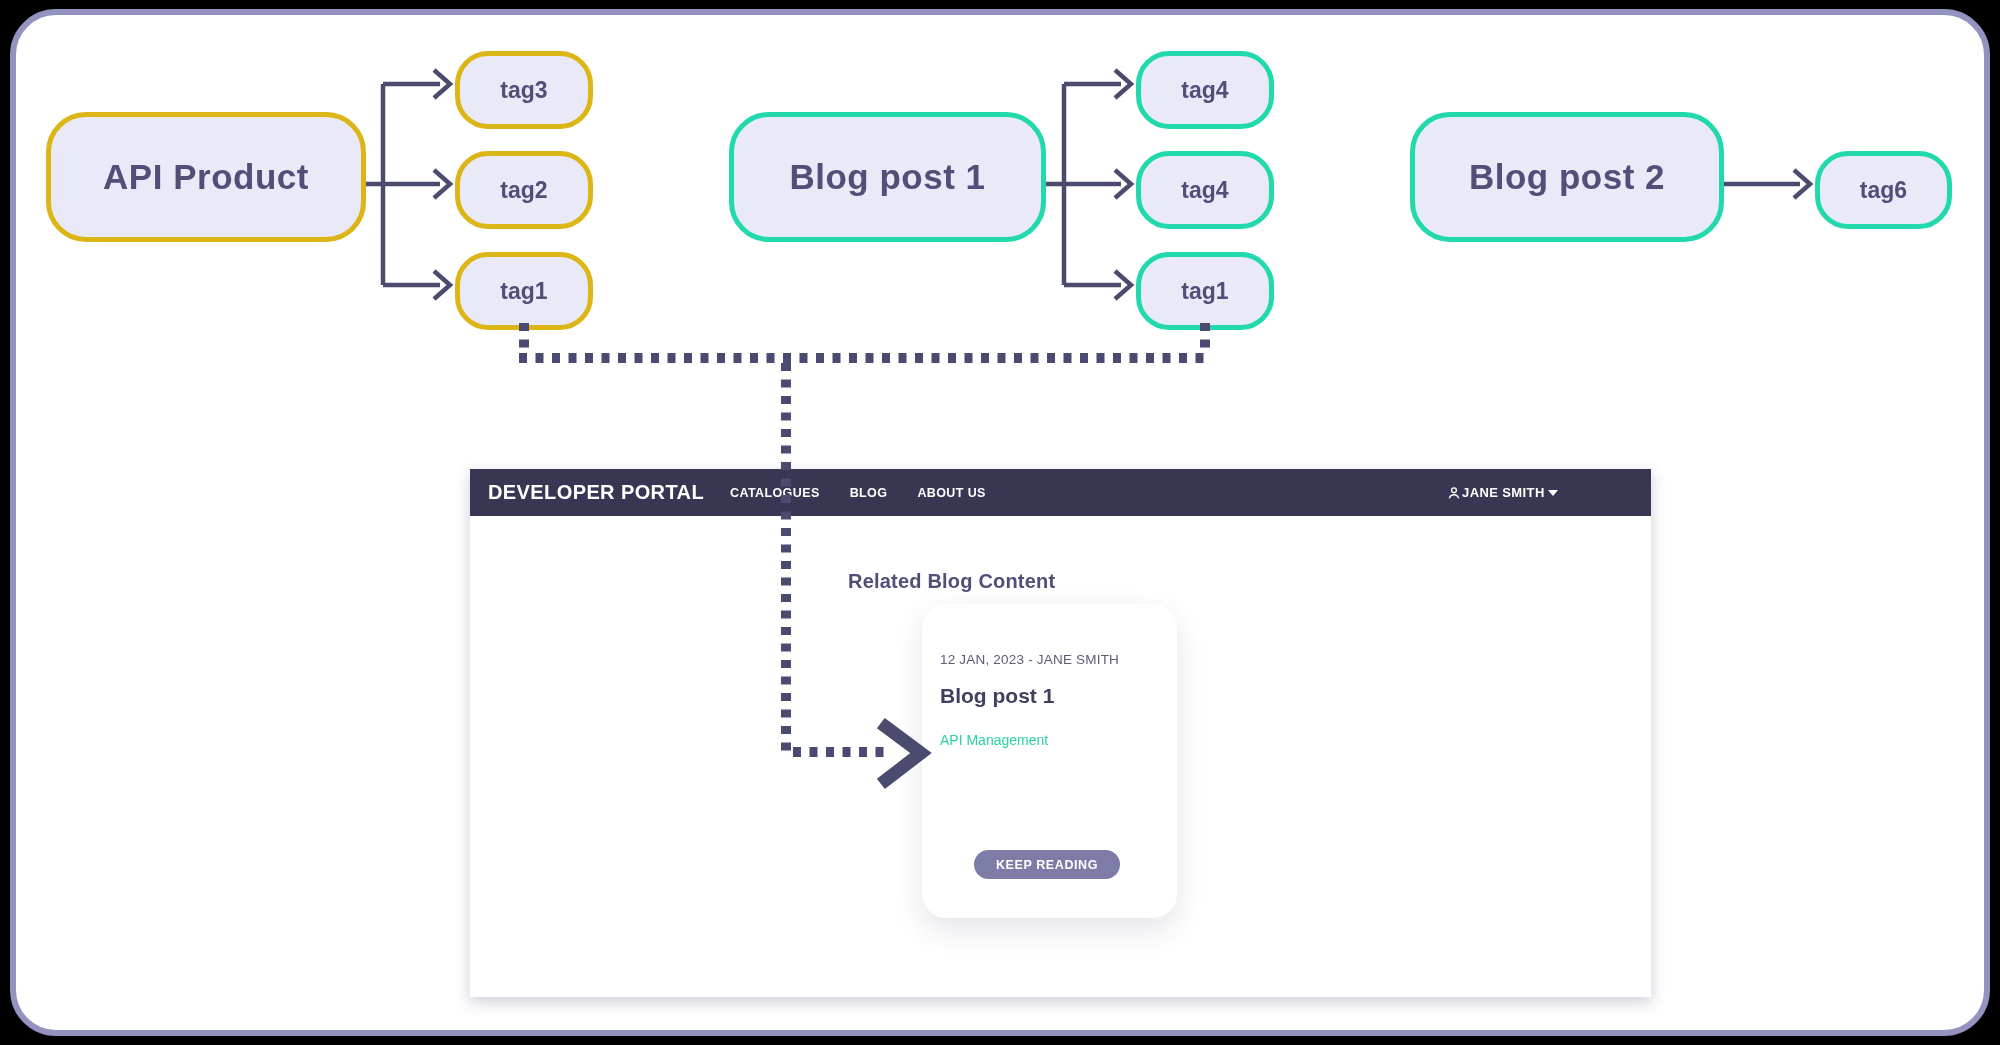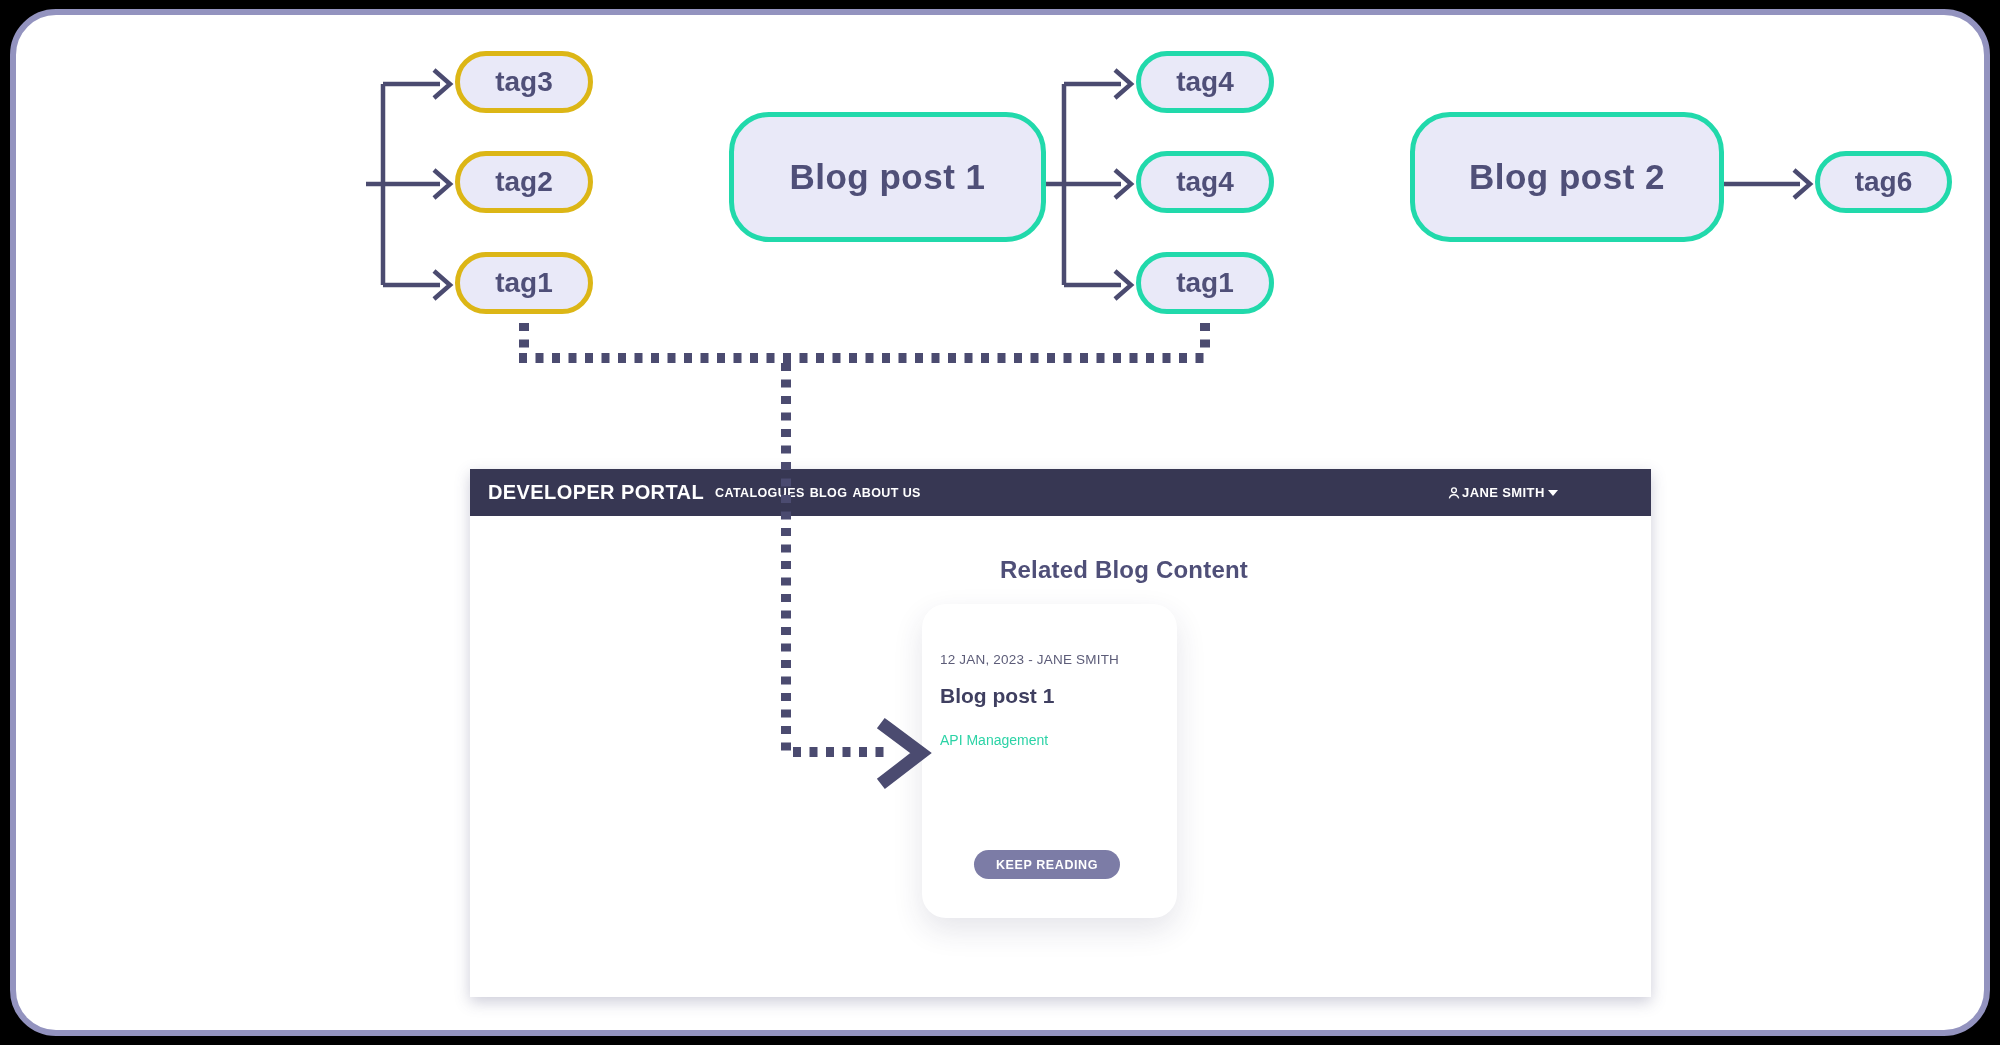--- a/index.html
+++ b/index.html
@@ -19,21 +19,21 @@
   html,body{width:2000px;height:1045px;background:#000;font-family:"Liberation Sans",sans-serif;}
   .stage{position:absolute;left:0;top:0;width:2000px;height:1045px;}
   .frame{position:absolute;left:10px;top:9px;width:1980px;height:1027px;background:#fff;
          border:6px solid var(--c-frame);border-radius:46px;}
   .layer{position:absolute;left:0;top:0;width:2000px;height:1045px;pointer-events:none;}
 
   
   .node{position:absolute;display:flex;align-items:center;justify-content:center;
         background:var(--c-lavender);color:var(--c-text);}
   .bigbox{height:130px;border-radius:40px;border:5px solid;font-size:35px;font-weight:600;letter-spacing:.5px;}
-  .pill{height:62px;border-radius:33px;border:5px solid;font-size:28px;font-weight:600;}
+  .pill{height:78px;border-radius:33px;border:5px solid;font-size:23px;font-weight:600;}
   .b-yellow{border-color:var(--c-yellow);}
   .b-teal{border-color:var(--c-teal);}
 
   .api-box{left:46px;top:112px;width:320px;}
   .blog1-box{left:729px;top:112px;width:317px;}
   .blog2-box{left:1410px;top:112px;width:314px;}
   .ltag{left:455px;width:138px;}
   .rtag{left:1136px;width:138px;}
   .t-row1{top:51px;} .t-row2{top:151px;} .t-row3{top:252px;text-align:center;}
   .tag6{left:1815px;top:151px;width:137px;}
@@ -41,30 +41,30 @@
   svg .line{stroke:var(--c-slate);stroke-width:4.5;fill:none;}
   svg .dots{stroke:var(--c-slate);stroke-width:10;fill:none;stroke-dasharray:8 8.5;}
   svg .bigchev{stroke:var(--c-slate);stroke-width:13;fill:none;stroke-linecap:square;stroke-linejoin:miter;}
 
   
   .mockup{position:absolute;left:470px;top:469px;width:1181px;height:528px;background:#fff;
           box-shadow:0 5px 14px rgba(76,76,118,.28);padding-left:12px;}
   .mock-header{position:absolute;left:0;top:0;width:100%;height:47px;background:var(--c-header);
                display:flex;align-items:center;color:#fff;}
   .brand{position:absolute;left:18px;font-size:20px;font-weight:bold;letter-spacing:.4px;white-space:nowrap;}
-  .nav{position:absolute;left:245px;display:flex;gap:5px;}
+  .nav{position:absolute;left:260px;display:flex;gap:30px;}
   .nav-item{font-size:12.5px;font-weight:bold;letter-spacing:.4px;white-space:nowrap;cursor:pointer;}
   .user{position:absolute;left:976px;display:flex;align-items:center;cursor:pointer;}
   .user-name{font-size:13px;font-weight:bold;letter-spacing:.4px;white-space:nowrap;}
   .caret{width:0;height:0;border-left:5px solid transparent;border-right:5px solid transparent;
          border-top:6px solid #fff;margin-left:3px;}
   .person{width:16px;height:16px;display:block;}
 
-  .section-title{position:absolute;left:378px;top:87px;width:400px;text-align:right;
-                 font-size:24px;font-weight:600;color:var(--c-text);letter-spacing:.2px;}
+  .section-title{position:absolute;left:378px;top:101px;width:400px;text-align:left;
+                 font-size:20px;font-weight:600;color:var(--c-text);letter-spacing:.2px;}
 
   .card{position:absolute;left:452px;top:135px;width:255px;height:314px;background:#fff;border-radius:24px;
         box-shadow:0 12px 30px rgba(40,40,80,.12);}
   .card-meta{position:absolute;left:18px;top:48px;font-size:13.5px;color:var(--c-meta);letter-spacing:.2px;white-space:nowrap;}
   .card-title{position:absolute;left:18px;top:80px;font-size:21px;font-weight:bold;color:var(--c-title);}
   .card-tag{position:absolute;left:18px;top:128px;font-size:14px;color:var(--c-teal-text);cursor:pointer;}
   .card-btn{position:absolute;left:52px;top:246px;width:146px;height:29px;border:none;border-radius:19px;
             background:var(--c-button);color:#fff;font-family:"Liberation Sans",sans-serif;
             font-size:12.5px;font-weight:bold;letter-spacing:.6px;cursor:pointer;}
 </style>
@@ -83,20 +83,23 @@
 
     <path class="line" d="M1046 184 H1121 M1064 84 V285 M1064 84 H1121 M1064 285 H1121"></path>
     <path class="line" d="M1115 70 L1131 84 L1115 98"></path>
     <path class="line" d="M1115 170 L1131 184 L1115 198"></path>
     <path class="line" d="M1115 271 L1131 285 L1115 299"></path>
 
     <path class="line" d="M1724 184 H1800"></path>
     <path class="line" d="M1794 170 L1810 184 L1794 198"></path>
   </svg>
 
+  <div class="node bigbox b-yellow api-box">
+    <span>API Product</span>
+  </div>
   <div class="node pill b-yellow ltag t-row1">
     <span>tag3</span>
   </div>
   <div class="node pill b-yellow ltag t-row2">
     <span>tag2</span>
   </div>
   <div class="node pill b-yellow ltag t-row3">
     <span>tag1</span>
   </div>
 

